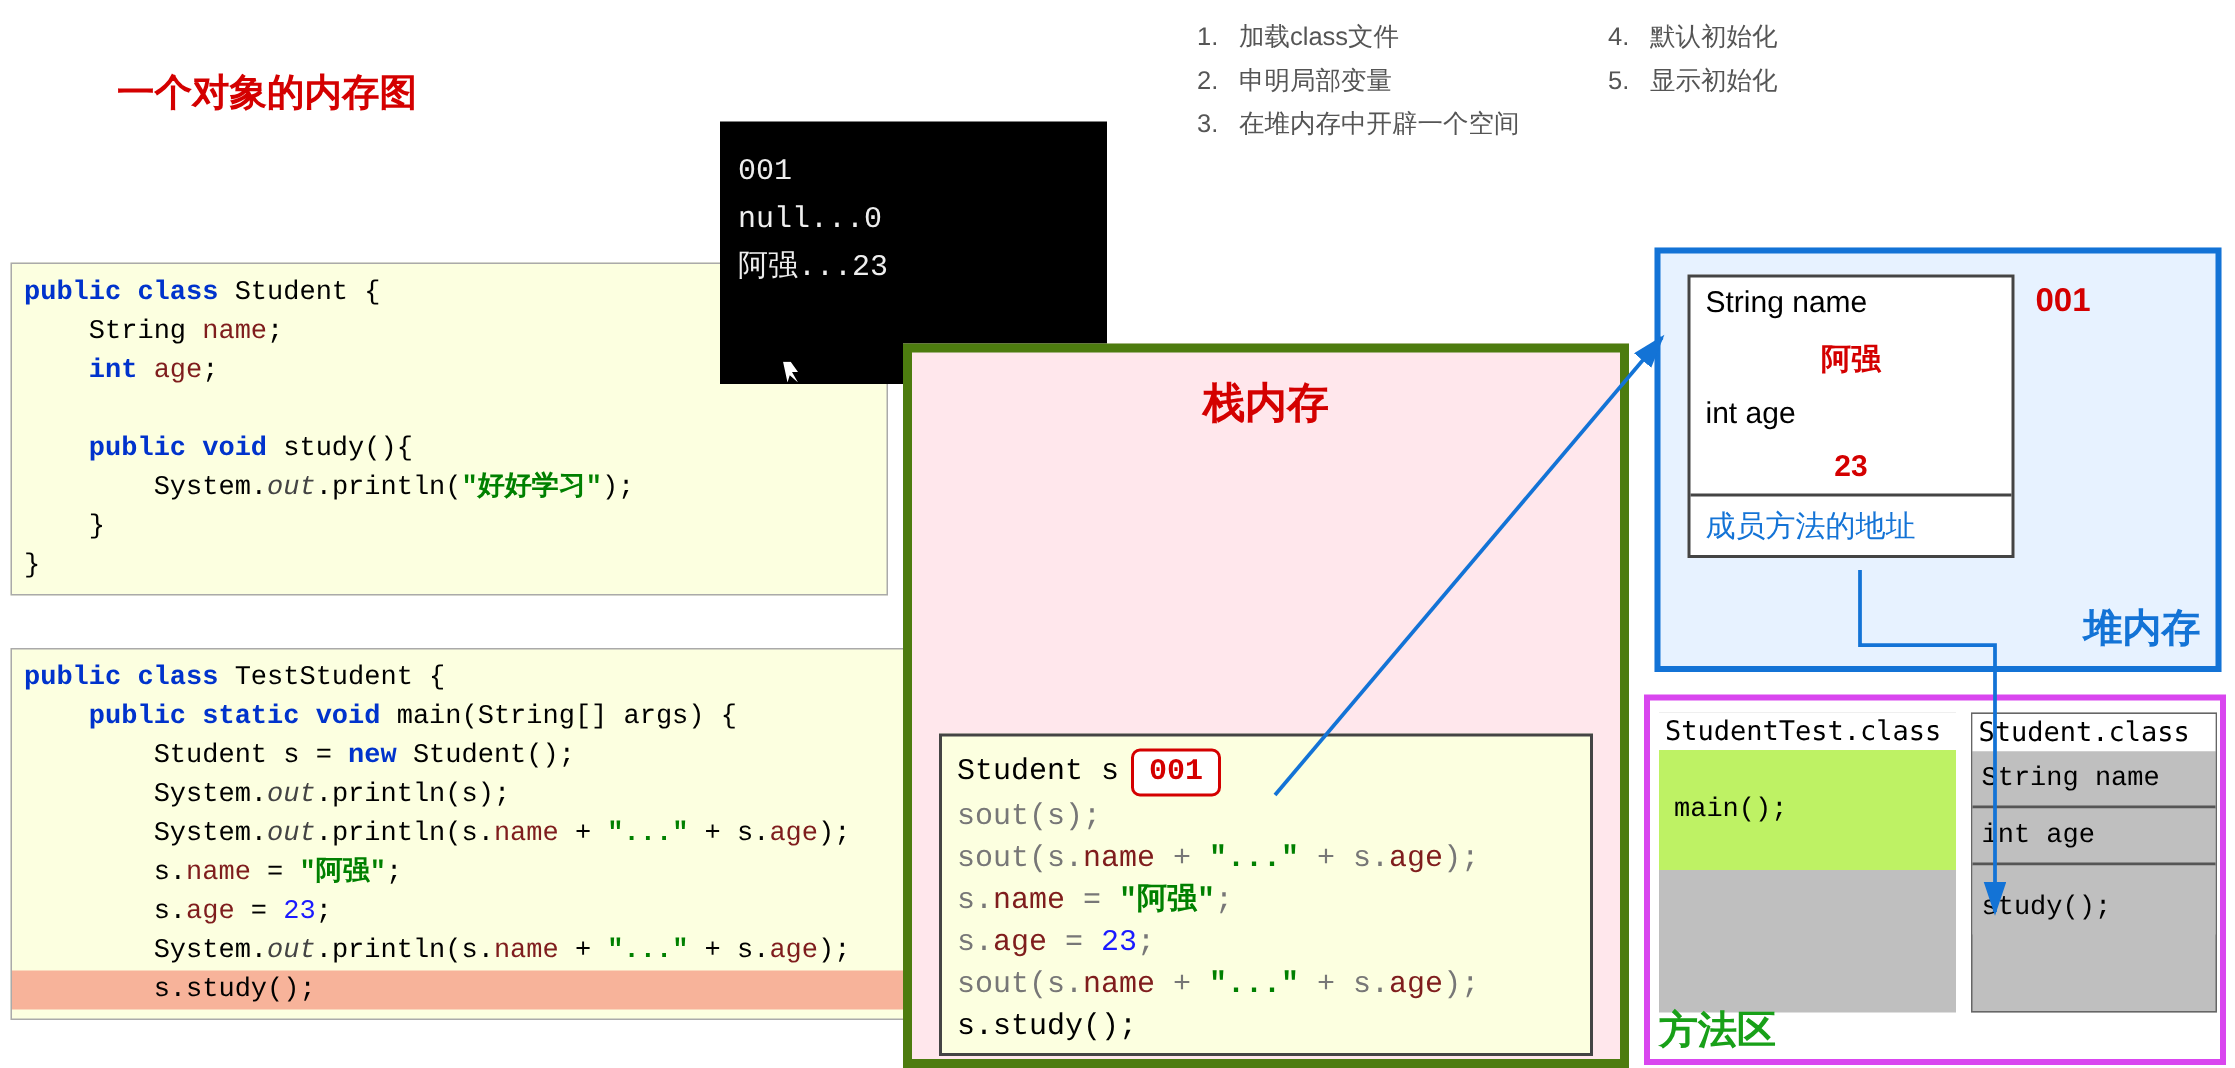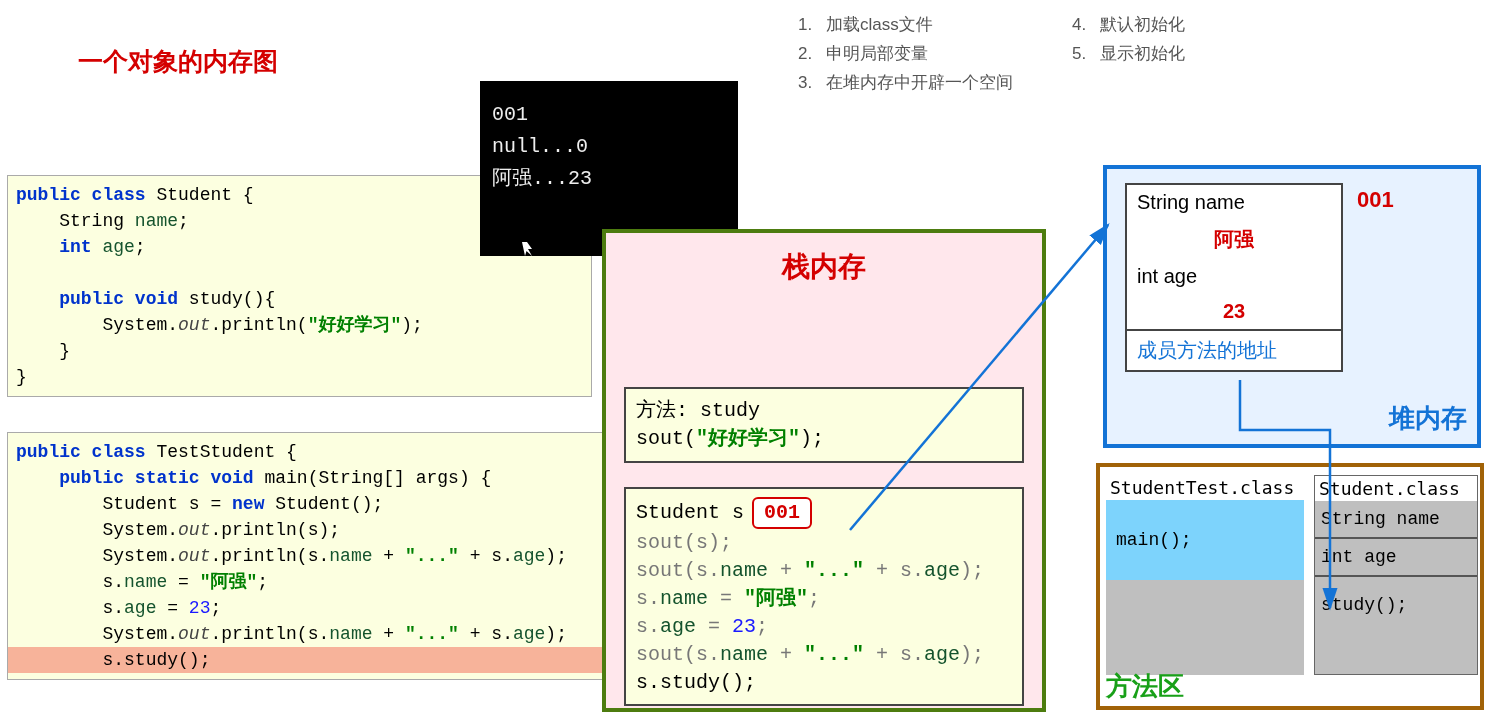--- a/index.html
+++ b/index.html
@@ -6,21 +6,21 @@
   body {
     font-family: "Microsoft YaHei", "SimSun", sans-serif;
     background: #fff;
     width: 1490px;
     height: 712px;
     position: relative;
     overflow: hidden;
   }
   .mono { font-family: "Consolas", "Courier New", monospace; }
   .kw-blue { color: #0033cc; font-weight: bold; }
-  .field { color: #14532d; }
+  .field { color: #7f1d1d; }
   .str { color: #008000; font-weight: bold; }
   .num { color: #1a1aff; }
   .out { font-style: italic; color: #444; }
 
   
   .title {
     position: absolute;
     left: 78px; top: 45px;
     color: #d40000;
     font-size: 25px;
@@ -72,22 +72,22 @@
     width: 10px; height: 14px;
     background:#fff;
     position: relative; top: 40px; left: 30px;
     clip-path: polygon(0 0, 50% 0, 100% 50%, 60% 50%, 100% 100%, 45% 65%, 30% 100%);
   }
 
   
   .stack {
     position: absolute;
     left: 602px; top: 229px;
-    width: 444px; height: 483px;
-    border: 4px solid #4d7c0f;
+    width: 484px; height: 483px;
+    border: 6px solid #4d7c0f;
     background: #ffe7ec;
   }
   .stack-title {
     color: #d40000;
     font-weight: bold;
     font-size: 28px;
     text-align: center;
     margin-top: 15px;
   }
   .frame {
@@ -146,38 +146,38 @@
     color: #d40000;
     font-weight: bold;
     font-size: 22px;
   }
 
   
   .method-area {
     position: absolute;
     left: 1096px; top: 463px;
     width: 388px; height: 247px;
-    border: 4px solid #a16207;
+    border: 4px solid #d946ef;
   }
   .ma-title {
     position: absolute;
     left: 6px; bottom: 2px;
     color: #18a018;
     font-weight: bold;
     font-size: 26px;
   }
   .classbox {
     position: absolute;
     background: #bfbfbf;
     font-size: 18px;
   }
   .classbox.cb1 { left: 6px; top: 8px; width: 198px; height: 200px; }
   .classbox.cb2 { left: 214px; top: 8px; width: 164px; height: 200px; border:1px solid #666;}
   .classbox .hdr { background: #fff; padding: 2px 4px; font-family: Consolas, monospace; }
-  .classbox .body { background: #7dd3fc; padding: 30px 10px; }
+  .classbox .body { background: #bef264; padding: 30px 10px; }
   .classbox.cb2 .sect { background: #bfbfbf; border-bottom: 2px solid #555; padding: 8px 6px; }
   .classbox.cb2 .sect:last-child { border-bottom: none; padding-top: 18px; }
 
   
   .overlay { position:absolute; left:0; top:0; pointer-events:none; }
 </style>
 </head>
 <body>
 
 <div class="title">一个对象的内存图</div>
@@ -213,24 +213,20 @@
 
 <div class="console mono">
   <div>001</div>
   <div>null...0</div>
   <div>阿强...23</div>
   <span class="cursor"></span>
 </div>
 
 <div class="stack">
   <div class="stack-title">栈内存</div>
-  <div class="frame f1 mono">
-    <div>方法: study</div>
-    <div><span>sout(</span><span class="str">"好好学习"</span><span>);</span></div>
-  </div>
   <div class="frame f2 mono">
     <div><span>Student s</span><span class="addr-box">001</span></div>
     <div class="grey-semi">sout(s);</div>
     <div class="grey-semi"><span>sout(s.</span><span class="field">name</span><span> + </span><span class="str">"..."</span><span> + s.</span><span class="field">age</span><span>);</span></div>
     <div class="grey-semi"><span>s.</span><span class="field">name</span><span> = </span><span class="str">"阿强"</span><span>;</span></div>
     <div class="grey-semi"><span>s.</span><span class="field">age</span><span> = </span><span class="num">23</span><span>;</span></div>
     <div class="grey-semi"><span>sout(s.</span><span class="field">name</span><span> + </span><span class="str">"..."</span><span> + s.</span><span class="field">age</span><span>);</span></div>
     <div>s.study();</div>
   </div>
 </div>

